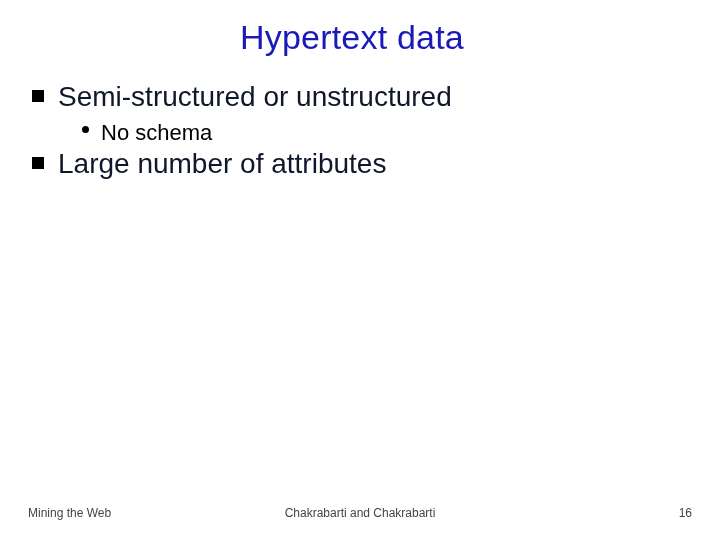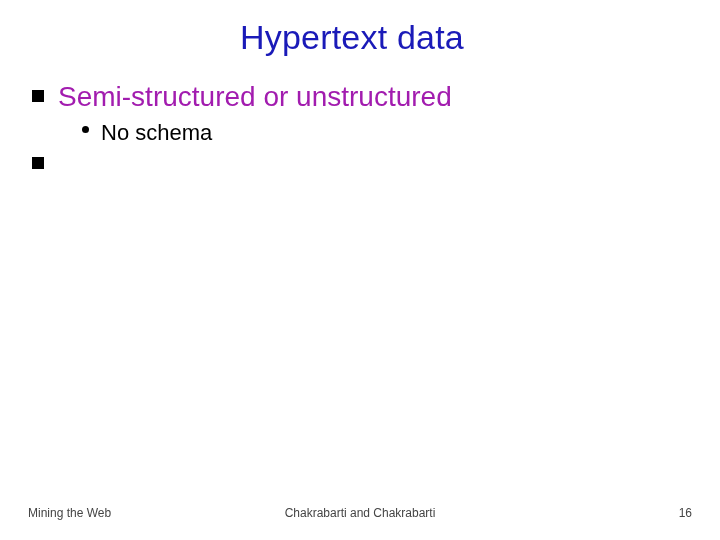--- a/index.html
+++ b/index.html
@@ -33,21 +33,21 @@
   .square {
     width: 12px;
     height: 12px;
     background: #000;
     flex: 0 0 auto;
     margin-top: 11px;
     margin-right: 14px;
   }
   .level1-text {
     font-size: 28px;
-    color: #a21caf;
+    color: #0f172a;
     line-height: 1.25;
   }
   .level2 {
     display: flex;
     align-items: flex-start;
     margin-left: 54px;
   }
   .dot {
     width: 7px;
     height: 7px;
@@ -93,20 +93,21 @@
     <span class="level1-text">Semi-structured or unstructured</span>
   </div>
 
   <div class="level2">
     <span class="dot"></span>
     <span class="level2-text">No schema</span>
   </div>
 
   <div class="level1">
     <span class="square"></span>
+    <span class="level1-text">Large number of attributes</span>
   </div>
 
   <div class="footer">
     <span class="footer-left">Mining the Web</span>
     <span class="footer-center">Chakrabarti and Chakrabarti</span>
     <span class="footer-right">16</span>
   </div>
 
 </div>
 

